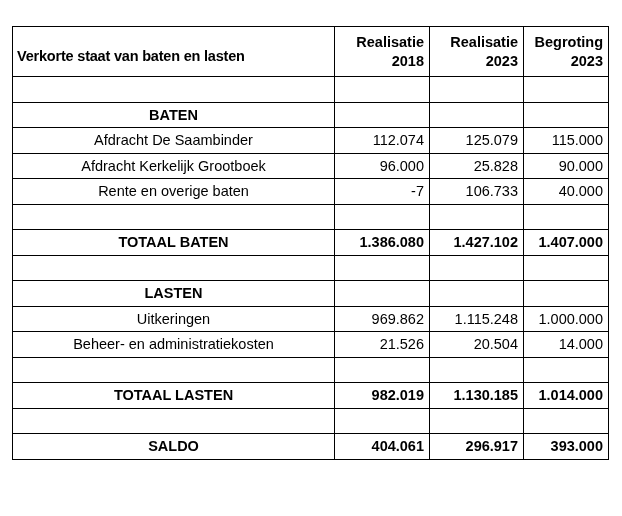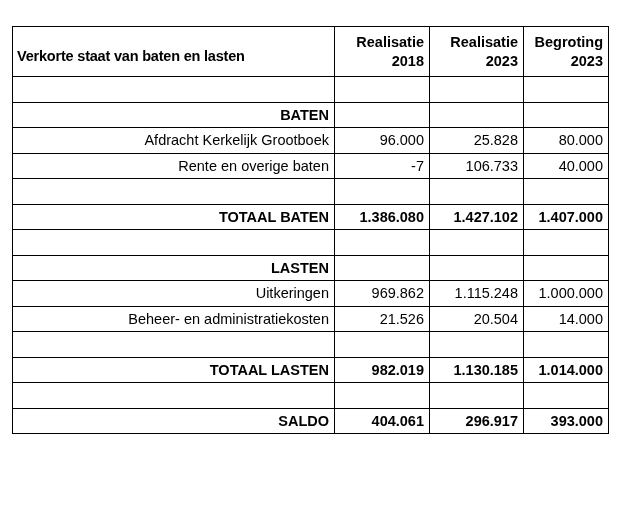--- a/index.html
+++ b/index.html
@@ -6,21 +6,21 @@
     body { width: 622px; height: 516px; position: relative; font-family: "Liberation Sans", sans-serif; color: #000; overflow: hidden; }
     .title { position: absolute; left: 17px; top: 3px; font-weight: bold; font-size: 14.5px; letter-spacing: -0.2px; margin-top: 45px; }
     table.fin { position: absolute; left: 12px; top: 26px; border-collapse: collapse; table-layout: fixed; width: 596px; font-size: 14.5px; }
     table.fin td { border: 1px solid #000; padding: 0 5px; height: 24.5px; line-height: 24px; white-space: nowrap; overflow: hidden; }
     col.c0 { width: 322px; }
     col.c1 { width: 95px; }
     col.c2 { width: 94px; }
     col.c3 { width: 85px; }
     tr.hdr td { height: 49px; line-height: 19px; vertical-align: middle; }
     td.num { text-align: right; padding-right: 5px; }
-    td.lbl { text-align: right; padding-left: 6px; }
+    td.lbl { text-align: center; padding-left: 6px; }
     tr.bold td { font-weight: bold; }
     .h-line { display: block; }
   </style>
 </head>
 <body>
 
 <div class="title">Verkorte staat van baten en lasten</div>
 
 <table class="fin">
   <colgroup>
@@ -51,24 +51,30 @@
         <td class="num"></td>
         <td class="num"></td>
       </tr>
       <tr class="bold">
         <td class="lbl">BATEN</td>
         <td class="num"></td>
         <td class="num"></td>
         <td class="num"></td>
       </tr>
       <tr>
+        <td class="lbl">Afdracht De Saambinder</td>
+        <td class="num">112.074</td>
+        <td class="num">125.079</td>
+        <td class="num">115.000</td>
+      </tr>
+      <tr>
         <td class="lbl">Afdracht Kerkelijk Grootboek</td>
         <td class="num">96.000</td>
         <td class="num">25.828</td>
-        <td class="num">80.000</td>
+        <td class="num">90.000</td>
       </tr>
       <tr>
         <td class="lbl">Rente en overige baten</td>
         <td class="num">-7</td>
         <td class="num">106.733</td>
         <td class="num">40.000</td>
       </tr>
       <tr>
         <td class="lbl"></td>
         <td class="num"></td>

